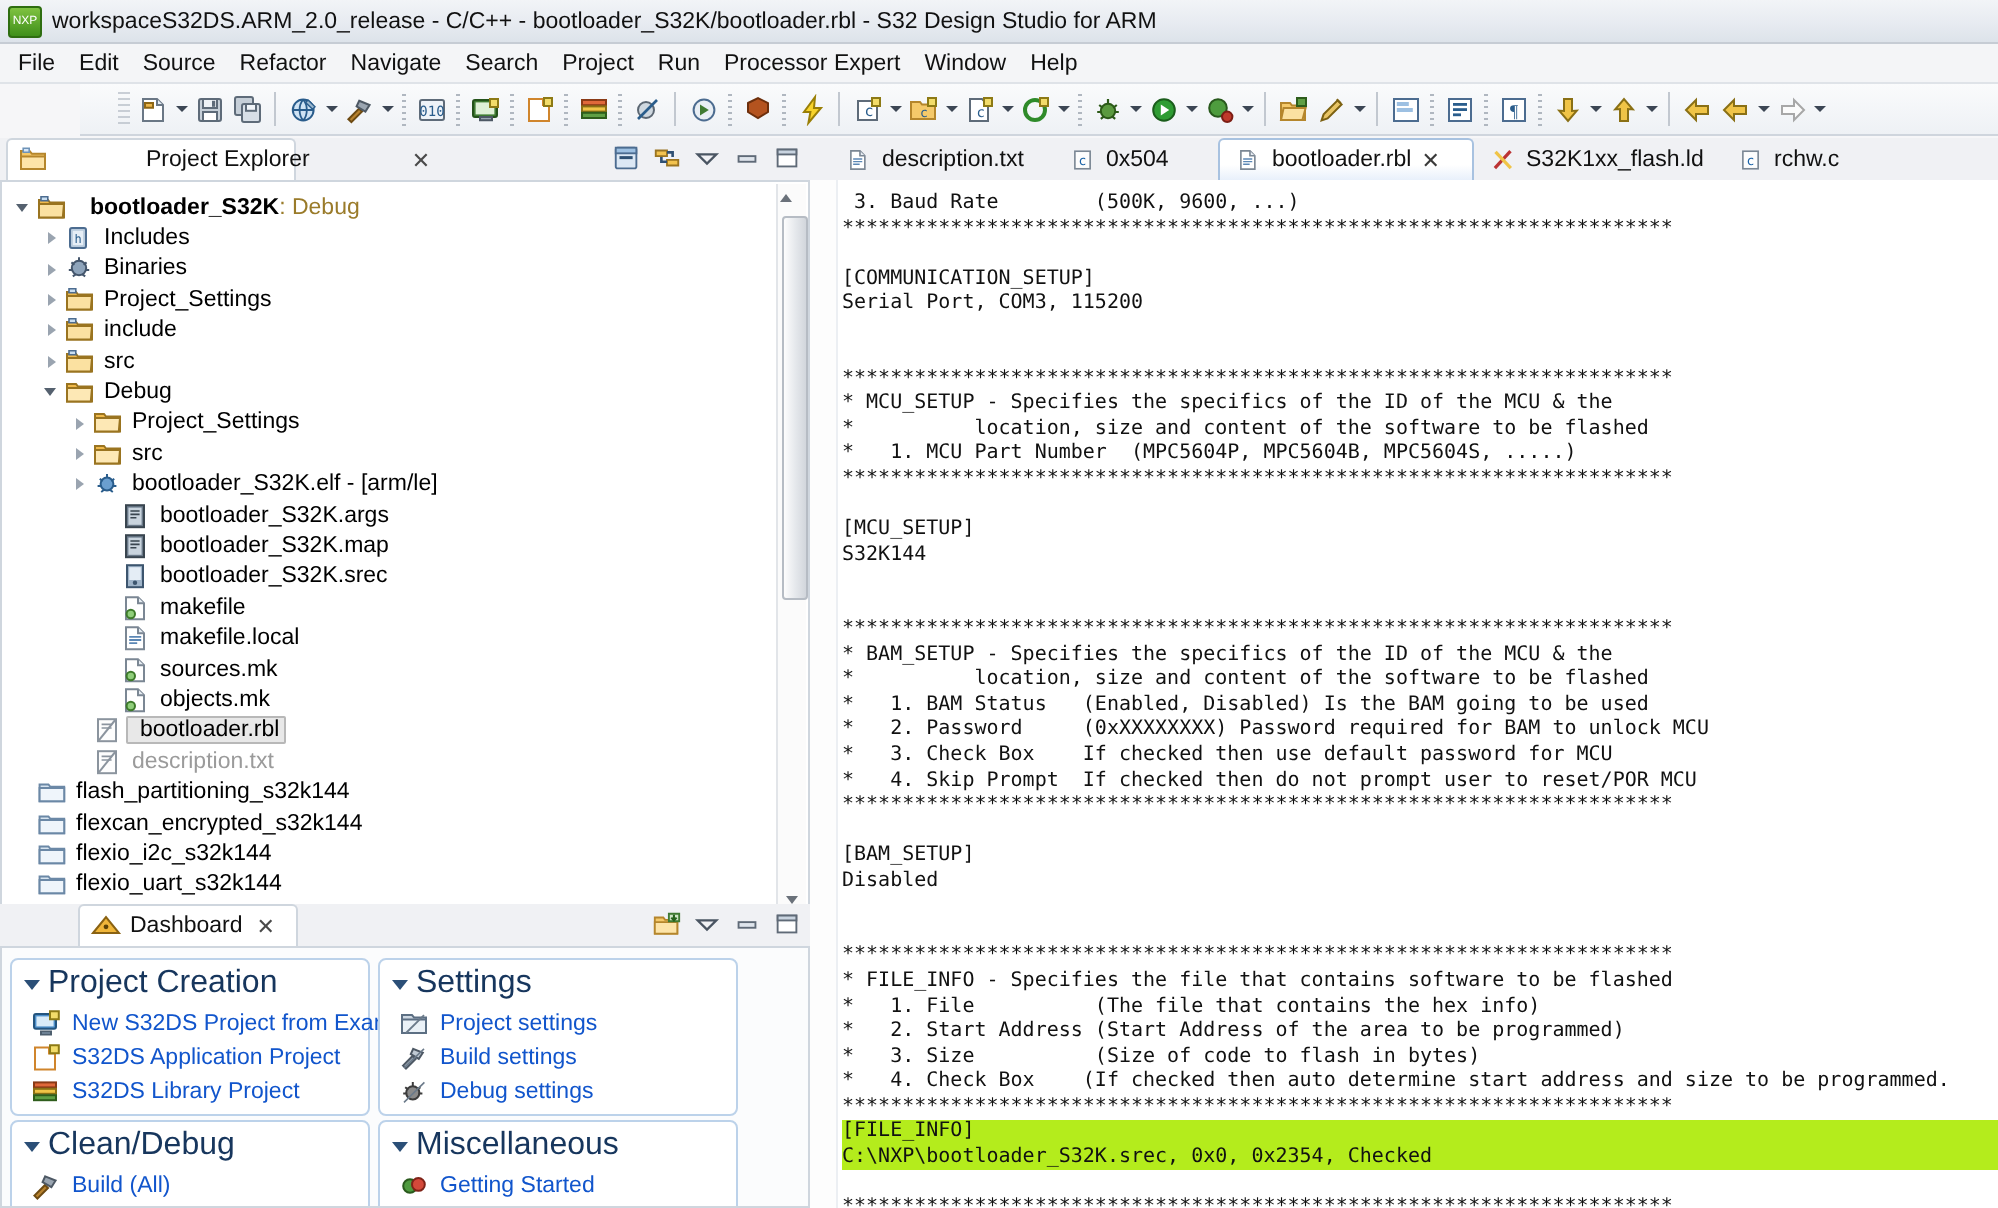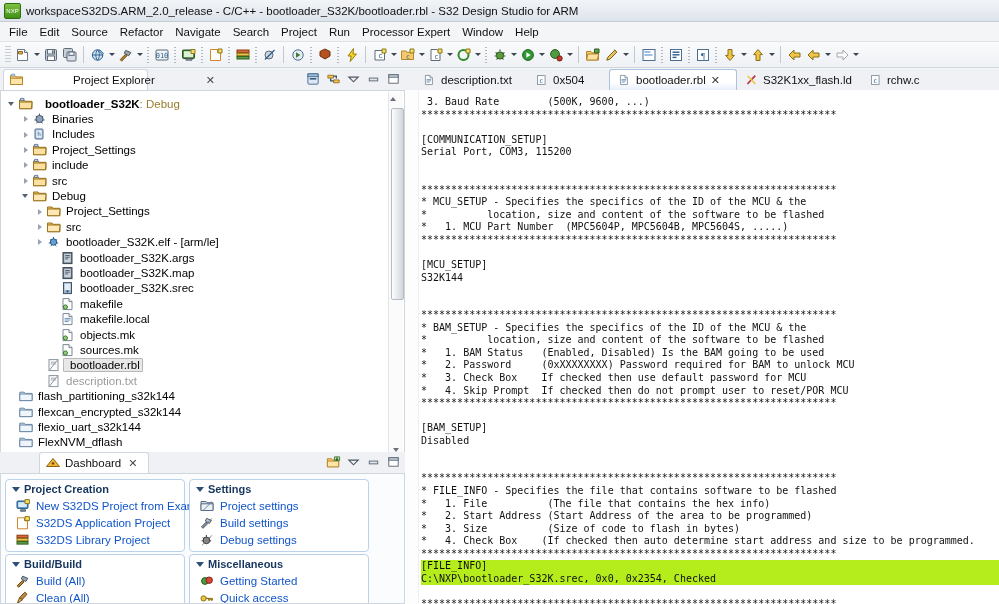--- a/index.html
+++ b/index.html
@@ -50,22 +50,23 @@
     padding: 2px 6px; font-size: 11.5px; color:#111; white-space:nowrap; cursor:default;
   }
 
   
   .toolbar {
     height: 26px;
     background: linear-gradient(180deg,#fafbfc 0%, #eef1f5 100%);
     border-bottom: 1px solid #cfd5dd;
     display: flex; align-items: center;
     box-sizing: border-box;
-    padding-left: 4px;
+    padding-left: 18px;
     overflow: hidden;
+    margin-left: 40px;
   }
   .tb-grip { width:6px; height:18px; margin:0 2px 0 1px; flex:none;
      background-image: repeating-linear-gradient(180deg,#b9c0c9 0 1px,transparent 1px 3px);
      background-size:2px 18px; background-repeat:repeat-x; background-position:1px 0;
      opacity:.75;
   }
   .tb-sep { width:1px; height:17px; background:#c2c8d0; margin:0 4px; flex:none; }
   .tb-dots { width:2px; height:16px; margin:0 3px; flex:none;
      background-image: repeating-linear-gradient(180deg,#b0b7c0 0 1px,transparent 1px 3px);
   }
@@ -149,21 +150,21 @@
     overflow:hidden;
   }
   .dash-cols { display:flex; padding:5px 0 0 4px; gap:0; }
   .dash-col { width:184px; }
   .grp {
     border:1px solid #bcd2ea; border-radius:4px; background:#fff;
     margin:0 4px 2px 0; padding:2px 0 3px 0;
   }
   .grp-hdr { display:flex; align-items:center; gap:4px; padding:1px 5px 2px 6px; }
   .grp-hdr .gtw { width:0;height:0;border-left:4px solid transparent;border-right:4px solid transparent;border-top:5px solid #2b4f77; }
-  .grp-hdr .gt { font-weight:bold; font-size:11px; color:#17365d; }
+  .grp-hdr .gt { font-weight:normal; font-size:16px; color:#17365d; }
   .dlink { display:flex; align-items:center; gap:5px; padding:1px 5px 1px 9px; height:15px;}
   .dlink .dl-ic { width:16px; height:14px; flex:none; display:flex; align-items:center; justify-content:center;}
   .dlink .dl-tx { color:#1155cc; font-size:11.5px; white-space:nowrap; }
 
   
   .ed-tabbar { position:relative; height:21px; background:#f0f1f4; border-bottom:1px solid #b9c6d6;}
   .edtab {
     position:absolute; top:0; height:21px; display:flex; align-items:center; gap:5px;
     padding:0 8px; box-sizing:border-box; font-size:11.5px; color:#111;
     border-right:1px solid transparent;
@@ -501,43 +502,43 @@
                   </svg>
                 </span>
                 <span class="tlabel bold">bootloader_S32K</span>
                 <span class="tsuffix">: Debug</span>
               </div>
               <div class="trow">
                 <span style="width:20px" class="tw"></span>
                 <span class="twist closed"></span>
                 <span class="ticon">
                   <svg class="ic" viewBox="0 0 16 16">
-                    <circle cx="7.5" cy="8" r="3.6" fill="#8ea4bb" stroke="#44566c"></circle>
-                    <path d="M7.5 2.6v2M3.7 5.2l1.5 1.2M11.3 5.2L9.8 6.4M2.4 9h2M10.6 9h2M4.4 12.2l1.4-1M10.6 12.2l-1.4-1" stroke="#44566c" stroke-width="1" fill="none"></path>
-                  </svg>
-                </span>
-                <span class="tlabel">Binaries</span>
-              </div>
-              <div class="trow">
-                <span style="width:20px" class="tw"></span>
-                <span class="twist closed"></span>
-                <span class="ticon">
-                  <svg class="ic" viewBox="0 0 16 16">
                     <rect x="3" y="3" width="8" height="10" rx="1" fill="#b9cbdd" stroke="#4c6c90"></rect>
                     <rect x="4.4" y="4.4" width="5.2" height="7.2" fill="#e6eef6"></rect>
                     <text x="7" y="10.4" font-size="6" text-anchor="middle" fill="#2a5d8c" font-family="monospace">h</text>
                   </svg>
                 </span>
                 <span class="tlabel">Includes</span>
               </div>
               <div class="trow">
                 <span style="width:20px" class="tw"></span>
                 <span class="twist closed"></span>
                 <span class="ticon">
                   <svg class="ic" viewBox="0 0 16 16">
+                    <circle cx="7.5" cy="8" r="3.6" fill="#8ea4bb" stroke="#44566c"></circle>
+                    <path d="M7.5 2.6v2M3.7 5.2l1.5 1.2M11.3 5.2L9.8 6.4M2.4 9h2M10.6 9h2M4.4 12.2l1.4-1M10.6 12.2l-1.4-1" stroke="#44566c" stroke-width="1" fill="none"></path>
+                  </svg>
+                </span>
+                <span class="tlabel">Binaries</span>
+              </div>
+              <div class="trow">
+                <span style="width:20px" class="tw"></span>
+                <span class="twist closed"></span>
+                <span class="ticon">
+                  <svg class="ic" viewBox="0 0 16 16">
                     <path d="M1.5 4h4.5l1 1.3h7v7.4H1.5z" fill="#f0b94a" stroke="#9a7420"></path>
                     <path d="M1.5 6h12.5l-.6 6.7H1.5z" fill="#fbe1a1" stroke="#9a7420"></path>
                     <path d="M2.5 2.4h3.4v2h-3.4z" fill="#c9def1" stroke="#4c6c90" stroke-width=".8"></path>
                   </svg>
                 </span>
                 <span class="tlabel">Project_Settings</span>
               </div>
               <div class="trow">
                 <span style="width:20px" class="tw"></span>
                 <span class="twist closed"></span>
@@ -669,33 +670,33 @@
               <div class="trow">
                 <span style="width:48px" class="tw"></span>
                 <span class="twist"></span>
                 <span class="ticon">
                   <svg class="ic" viewBox="0 0 16 16">
                     <path d="M3 2.6h6l3 3v8H3z" fill="#fff" stroke="#7b8794"></path>
                     <path d="M9 2.6v3h3" fill="#e7edf3" stroke="#7b8794"></path>
                     <circle cx="5.4" cy="11" r="2.1" fill="#8fce7a" stroke="#3d7a2a"></circle>
                   </svg>
                 </span>
-                <span class="tlabel">objects.mk</span>
+                <span class="tlabel">sources.mk</span>
               </div>
               <div class="trow">
                 <span style="width:48px" class="tw"></span>
                 <span class="twist"></span>
                 <span class="ticon">
                   <svg class="ic" viewBox="0 0 16 16">
                     <path d="M3 2.6h6l3 3v8H3z" fill="#fff" stroke="#7b8794"></path>
                     <path d="M9 2.6v3h3" fill="#e7edf3" stroke="#7b8794"></path>
                     <circle cx="5.4" cy="11" r="2.1" fill="#8fce7a" stroke="#3d7a2a"></circle>
                   </svg>
                 </span>
-                <span class="tlabel">sources.mk</span>
+                <span class="tlabel">objects.mk</span>
               </div>
               <div class="trow">
                 <span style="width:34px" class="tw"></span>
                 <span class="twist"></span>
                 <span class="ticon">
                   <svg class="ic" viewBox="0 0 16 16">
                     <rect x="3" y="2.6" width="9" height="11" fill="#fdfdfd" stroke="#8b949e"></rect>
                     <path d="M3.4 13.2L11.6 3" stroke="#8b949e" stroke-width="1"></path>
                     <path d="M4.8 5.2h5M4.8 7h5" stroke="#8b949e" stroke-width=".8"></path>
                   </svg>
@@ -728,20 +729,31 @@
               <div class="trow">
                 <span style="width:6px" class="tw"></span>
                 <span class="twist"></span>
                 <span class="ticon">
                   <svg class="ic" viewBox="0 0 16 16">
                     <path d="M1.8 4.2h4.4l1 1.2h6.9v7.2H1.8z" fill="#d7e4f0" stroke="#6b88a6"></path>
                     <path d="M1.8 6h12.3v6.6H1.8z" fill="#eff5fb" stroke="#6b88a6"></path>
                   </svg>
                 </span>
                 <span class="tlabel">flexcan_encrypted_s32k144</span>
+              </div>
+              <div class="trow">
+                <span style="width:6px" class="tw"></span>
+                <span class="twist"></span>
+                <span class="ticon">
+                  <svg class="ic" viewBox="0 0 16 16">
+                    <path d="M1.8 4.2h4.4l1 1.2h6.9v7.2H1.8z" fill="#d7e4f0" stroke="#6b88a6"></path>
+                    <path d="M1.8 6h12.3v6.6H1.8z" fill="#eff5fb" stroke="#6b88a6"></path>
+                  </svg>
+                </span>
+                <span class="tlabel">flexio_i2c_s32k144</span>
               </div>
               <div class="trow">
                 <span style="width:6px" class="tw"></span>
                 <span class="twist"></span>
                 <span class="ticon">
                   <svg class="ic" viewBox="0 0 16 16">
                     <path d="M1.8 4.2h4.4l1 1.2h6.9v7.2H1.8z" fill="#d7e4f0" stroke="#6b88a6"></path>
                     <path d="M1.8 6h12.3v6.6H1.8z" fill="#eff5fb" stroke="#6b88a6"></path>
                   </svg>
                 </span>
@@ -846,21 +858,21 @@
                         <rect x="2" y="6.4" width="11" height="2.5" fill="#f0c447" stroke="#8a7015"></rect>
                         <rect x="2" y="9.6" width="11" height="2.5" fill="#5f9f45" stroke="#2e5d1c"></rect>
                       </svg>
                     </span>
                     <span class="dl-tx">S32DS Library Project</span>
                   </div>
                 </div>
                 <div class="grp">
                   <div class="grp-hdr">
                     <span class="gtw"></span>
-                    <span class="gt">Build/Build</span>
+                    <span class="gt">Clean/Debug</span>
                   </div>
                   <div class="dlink">
                     <span class="dl-ic">
                       <svg class="ic" viewBox="0 0 16 16">
                         <path d="M2.2 12.8l5.3-5.3 1.5 1.5-5.3 5.3z" fill="#b8822e" stroke="#6d4a12"></path>
                         <path d="M7.6 3.2l5.2 2.1-2.1 3.3-4.4-2.6z" fill="#9aa5b1" stroke="#4d5864"></path>
                       </svg>
                     </span>
                     <span class="dl-tx">Build  (All)</span>
                   </div>

